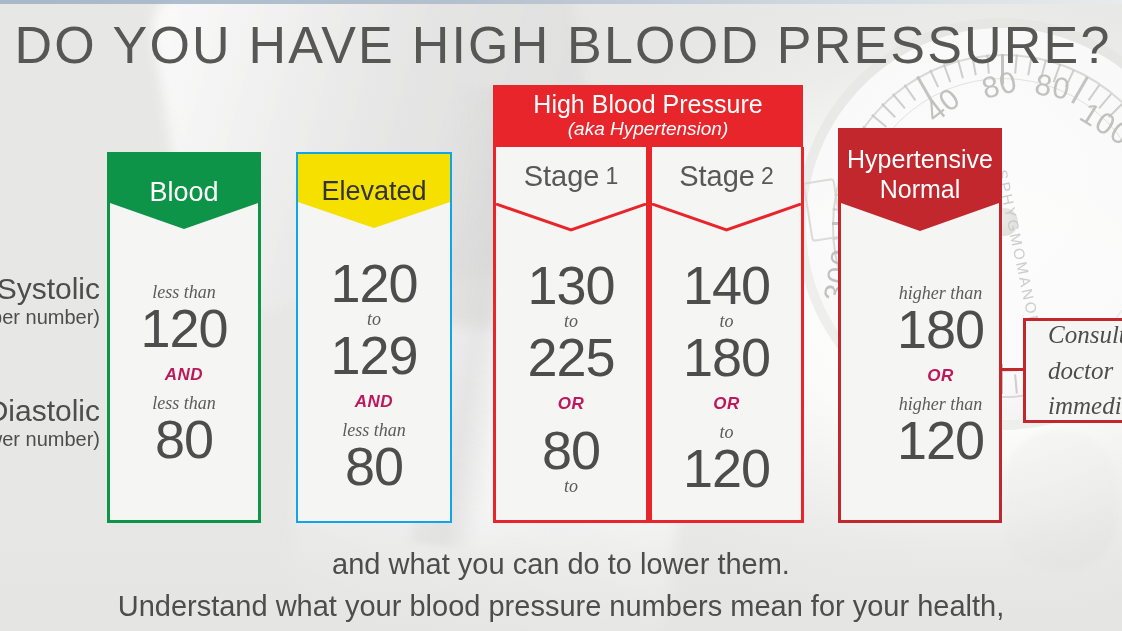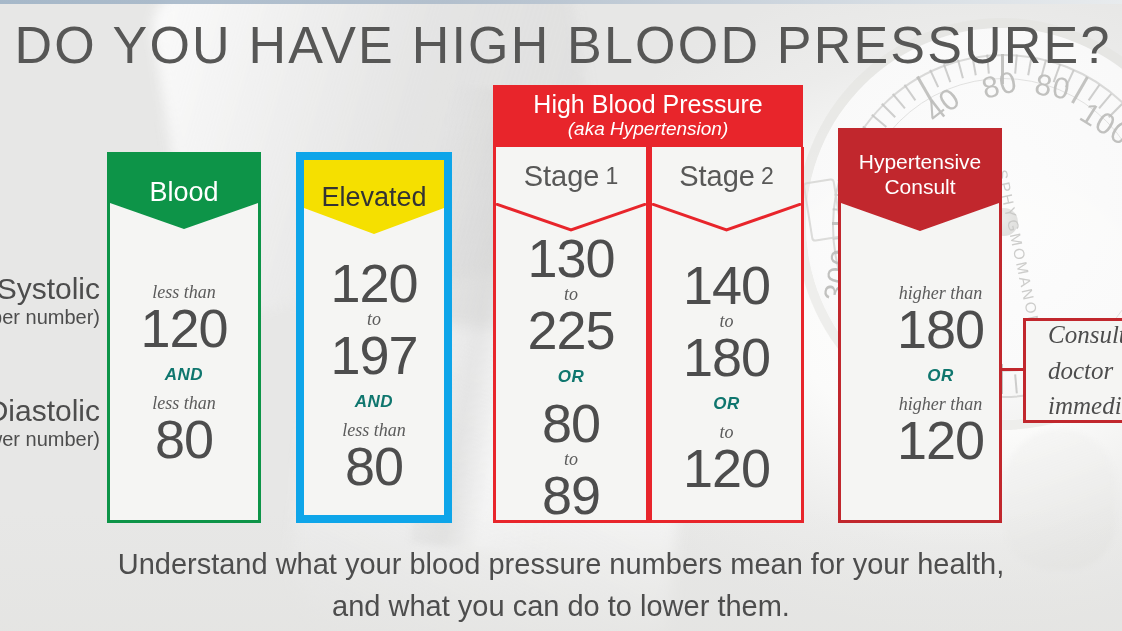--- a/index.html
+++ b/index.html
@@ -174,21 +174,21 @@
   .small-it {
     font-size: 18px;
     font-style: italic;
     color: #5b5b5b;
     font-family: "Liberation Serif", serif;
   }
   .conj {
     font-size: 17px;
     font-weight: bold;
     font-style: italic;
-    color: #0f766e;
+    color: #be185d;
     letter-spacing: .5px;
     font-family: "Liberation Sans", sans-serif;
   }
   .gap-m { height: 11px; }
 
   
   .axis-label {
     position: absolute;
     text-align: right;
     color: #4d4d4d;
@@ -359,30 +359,30 @@
         <div class="big-num">120</div>
         <div class="gap-m"></div>
         <div class="conj">AND</div>
         <div class="gap-m"></div>
         <div class="small-it">less than</div>
         <div class="big-num">80</div>
       </div>
     </div>
   </div>
 
-  <div class="card" style="left:296px; top:152px; width:156px; height:371px; border:8px solid #0ea5e9;">
+  <div class="card" style="left:296px; top:152px; width:156px; height:371px; border:2px solid #0ea5e9;">
     <div class="card-head" style="height:74px; background:#f5e000; color:#333;">
       <span>Elevated</span>
       <div class="notch" style="bottom:0;"></div>
     </div>
     <div class="card-body" style="top:74px;">
       <div class="value-block">
         <div class="big-num">120</div>
         <div class="small-it">to</div>
-        <div class="big-num">197</div>
+        <div class="big-num">129</div>
         <div class="gap-m"></div>
         <div class="conj">AND</div>
         <div class="gap-m"></div>
         <div class="small-it">less than</div>
         <div class="big-num">80</div>
       </div>
     </div>
   </div>
 
   <div class="card" style="left:493px; top:147px; width:156px; height:376px; border:3px solid #e8252b; border-top:none;">
@@ -396,21 +396,20 @@
     <div class="card-body" style="top:86px;">
       <div class="value-block">
         <div class="big-num">130</div>
         <div class="small-it">to</div>
         <div class="big-num">225</div>
         <div class="gap-m"></div>
         <div class="conj">OR</div>
         <div class="gap-m"></div>
         <div class="big-num">80</div>
         <div class="small-it">to</div>
-        <div class="big-num">89</div>
       </div>
     </div>
   </div>
 
   <div class="card" style="left:649px; top:147px; width:155px; height:376px; border:3px solid #e8252b; border-top:none;">
     <div class="stage-head">
       <span>Stage</span>
       <span class="sub">2</span>
     </div>
     <svg style="position:absolute; left:0; top:56px; width:149px; height:30px;" viewBox="0 0 149 30" preserveAspectRatio="none">
@@ -424,24 +423,24 @@
         <div class="gap-m"></div>
         <div class="conj">OR</div>
         <div class="gap-m"></div>
         <div class="small-it">to</div>
         <div class="big-num">120</div>
       </div>
     </div>
   </div>
 
   <div class="card" style="left:838px; top:128px; width:164px; height:395px; border:3px solid #c1272d;">
-    <div class="card-head" style="height:100px; background:#c1272d; font-size:21px;">
+    <div class="card-head" style="height:100px; background:#c1272d; font-size:25px;">
       <div style="display:flex; flex-direction:column; align-items:center; line-height:1.2; padding-bottom:14px;">
         <span>Hypertensive</span>
-        <span>Consult</span>
+        <span>Normal</span>
       </div>
       <div class="notch" style="bottom:0; height:28px;"></div>
     </div>
     <div class="card-body" style="top:100px;margin-left:41px;">
       <div class="value-block">
         <div class="small-it">higher than</div>
         <div class="big-num">180</div>
         <div class="gap-m"></div>
         <div class="conj">OR</div>
         <div class="gap-m"></div>
@@ -454,17 +453,17 @@
   <div class="connector" style="left:999px; top:368px; width:26px; height:3px;"></div>
   <div class="callout" style="left:1023px; top:318px; width:140px; height:105px;">
     <div class="callout-text">
       <div>Consult your</div>
       <div>doctor</div>
       <div>immediately</div>
     </div>
   </div>
 
   <div class="caption">
+    <div>and what you can do to lower them.</div>
     <div>Understand what your blood pressure numbers mean for your health,</div>
-    <div>and what you can do to lower them.</div>
   </div>
 
 </div>
 
 </body></html>

